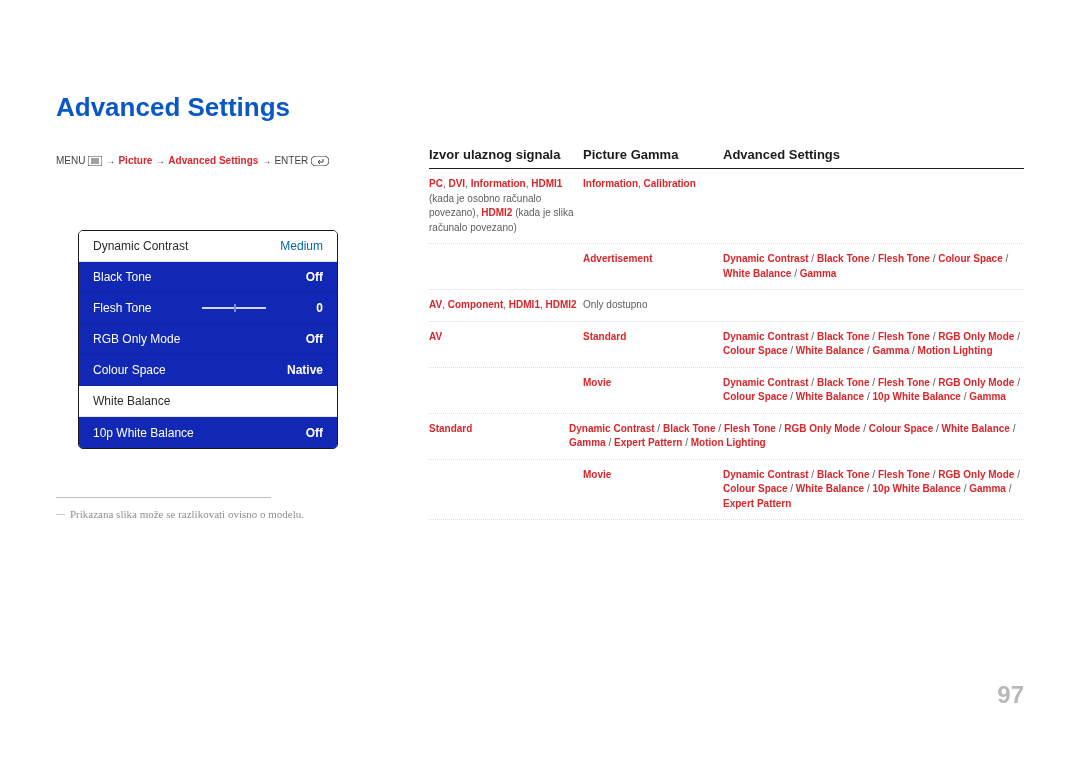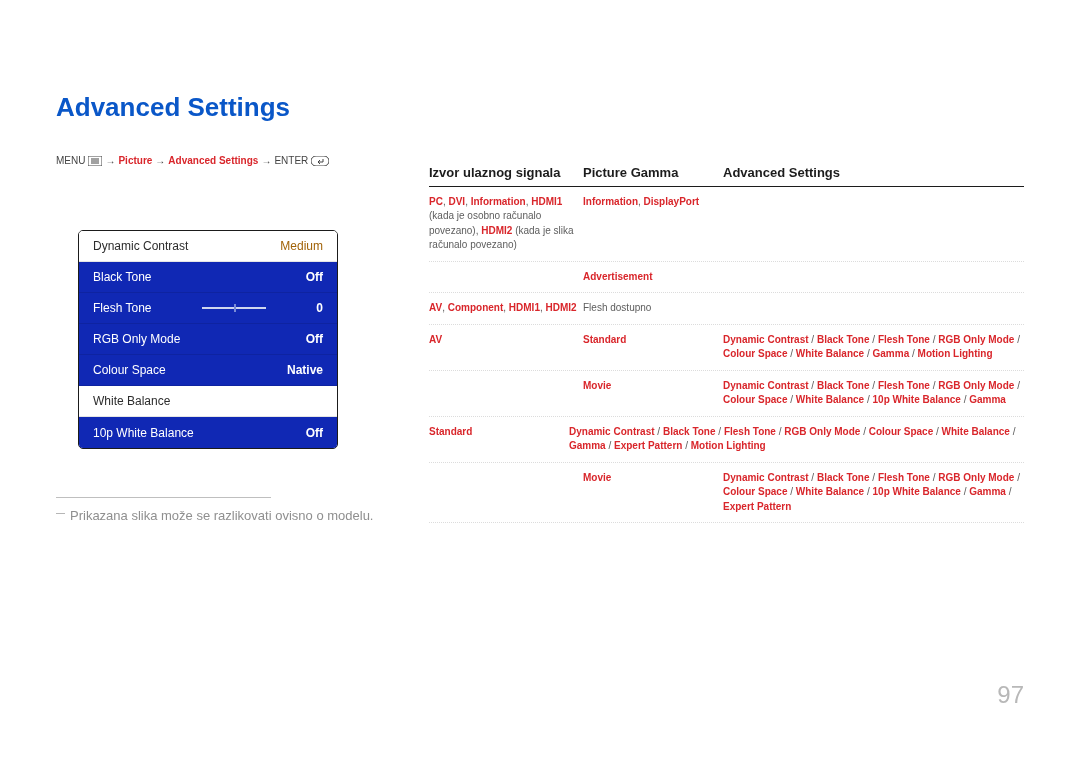--- a/index.html
+++ b/index.html
@@ -51,39 +51,40 @@
     align-items: center;
     font-size: 12px;
     padding: 7px 14px;
     border-bottom: 1px solid rgba(0,0,0,0.1);
     height: 31px;
   }
   .menu-row:last-child { border-bottom: none; }
   .menu-row.white { background: #fff; color: #2c2c2c; }
   .menu-row.blue { background: #1028b4; color: #fff; }
   .menu-row.blue .menu-value { color: #fff; font-weight: bold; }
-  .menu-value { color: #a16207; }
+  .menu-value { color: #0369a1; }
   .menu-slider {
     width: 64px; height: 2px; background: #cfd6ee; position: relative;
   }
   .menu-slider::after {
     content: ""; position: absolute; left: 50%; top: -3px;
     width: 2px; height: 8px; background: #7a8bd6;
   }
   .footnote-rule {
     border: none;
     border-top: 1px solid #bfbfbf;
     width: 215px;
     margin: 48px 0 10px 0;
   }
   .footnote {
-    font-size: 13px;
+    font-size: 11px;
     color: #8f8f8f;
     padding-left: 14px;
     position: relative;
+    font-family: Liberation Serif, serif;
   }
   .footnote::before {
     content: "―";
     position: absolute;
     left: 0;
     top: 0;
     color: #8f8f8f;
     font-size: 9px;
   }
   
@@ -107,21 +108,21 @@
   }
   .tbl-row .c1, .tbl-row .c2, .tbl-row .c3 { line-height: 1.45; }
   .red { color: #d9262b; font-weight: 600; }
   .gray { color: #5d5d5d; }
   .page-num {
     position: absolute;
     bottom: 54px;
     right: 56px;
     font-size: 24px;
     color: #b8b8b8;
-    font-weight: 400;
+    font-weight: 700;
   }
 </style>
 </head>
 <body>
 
 <div class="page">
   <div class="left-col">
     <h1 class="title">Advanced Settings</h1>
 
     <div class="breadcrumb">
@@ -187,29 +188,30 @@
   <div class="right-col">
     <div class="tbl">
       <div class="tbl-head">
         <div class="c1">Izvor ulaznog signala</div>
         <div class="c2">Picture Gamma</div>
         <div class="c3">Advanced Settings</div>
       </div>
       <div id="tbl-body">
           <div class="tbl-row">
             <div class="c1"><span class="red">PC</span><span class="gray">, </span><span class="red">DVI</span><span class="gray">, </span><span class="red">Information</span><span class="gray">, </span><span class="red">HDMI1</span><span class="gray"> (kada je osobno računalo povezano), </span><span class="red">HDMI2</span><span class="gray"> (kada je slika računalo povezano)</span></div>
-            <div class="c2"><span class="red">Information</span><span class="gray">, </span><span class="red">DisplayPort</span></div>
+            <div class="c2"><span class="red">Information</span><span class="gray">, </span><span class="red">Calibration</span></div>
           </div>
           <div class="tbl-row">
             <div class="c1"></div>
             <div class="c2"><span class="red">Advertisement</span></div>
+            <div class="c3"><span class="red">Dynamic Contrast</span><span class="gray"> / </span><span class="red">Black Tone</span><span class="gray"> / </span><span class="red">Flesh Tone</span><span class="gray"> / </span><span class="red">Colour Space</span><span class="gray"> / </span><span class="red">White Balance</span><span class="gray"> / </span><span class="red">Gamma</span></div>
           </div>
           <div class="tbl-row">
             <div class="c1"><span class="red">AV</span><span class="gray">, </span><span class="red">Component</span><span class="gray">, </span><span class="red">HDMI1</span><span class="gray">, </span><span class="red">HDMI2</span></div>
-            <div class="c3"><span class="gray">Flesh dostupno</span></div>
+            <div class="c3"><span class="gray">Only dostupno</span></div>
           </div>
           <div class="tbl-row">
             <div class="c1"><span class="red">AV</span></div>
             <div class="c2"><span class="red">Standard</span></div>
             <div class="c3"><span class="red">Dynamic Contrast</span><span class="gray"> / </span><span class="red">Black Tone</span><span class="gray"> / </span><span class="red">Flesh Tone</span><span class="gray"> / </span><span class="red">RGB Only Mode</span><span class="gray"> / </span><span class="red">Colour Space</span><span class="gray"> / </span><span class="red">White Balance</span><span class="gray"> / </span><span class="red">Gamma</span><span class="gray"> / </span><span class="red">Motion Lighting</span></div>
           </div>
           <div class="tbl-row">
             <div class="c1"></div>
             <div class="c2"><span class="red">Movie</span></div>
             <div class="c3"><span class="red">Dynamic Contrast</span><span class="gray"> / </span><span class="red">Black Tone</span><span class="gray"> / </span><span class="red">Flesh Tone</span><span class="gray"> / </span><span class="red">RGB Only Mode</span><span class="gray"> / </span><span class="red">Colour Space</span><span class="gray"> / </span><span class="red">White Balance</span><span class="gray"> / </span><span class="red">10p White Balance</span><span class="gray"> / </span><span class="red">Gamma</span></div>

